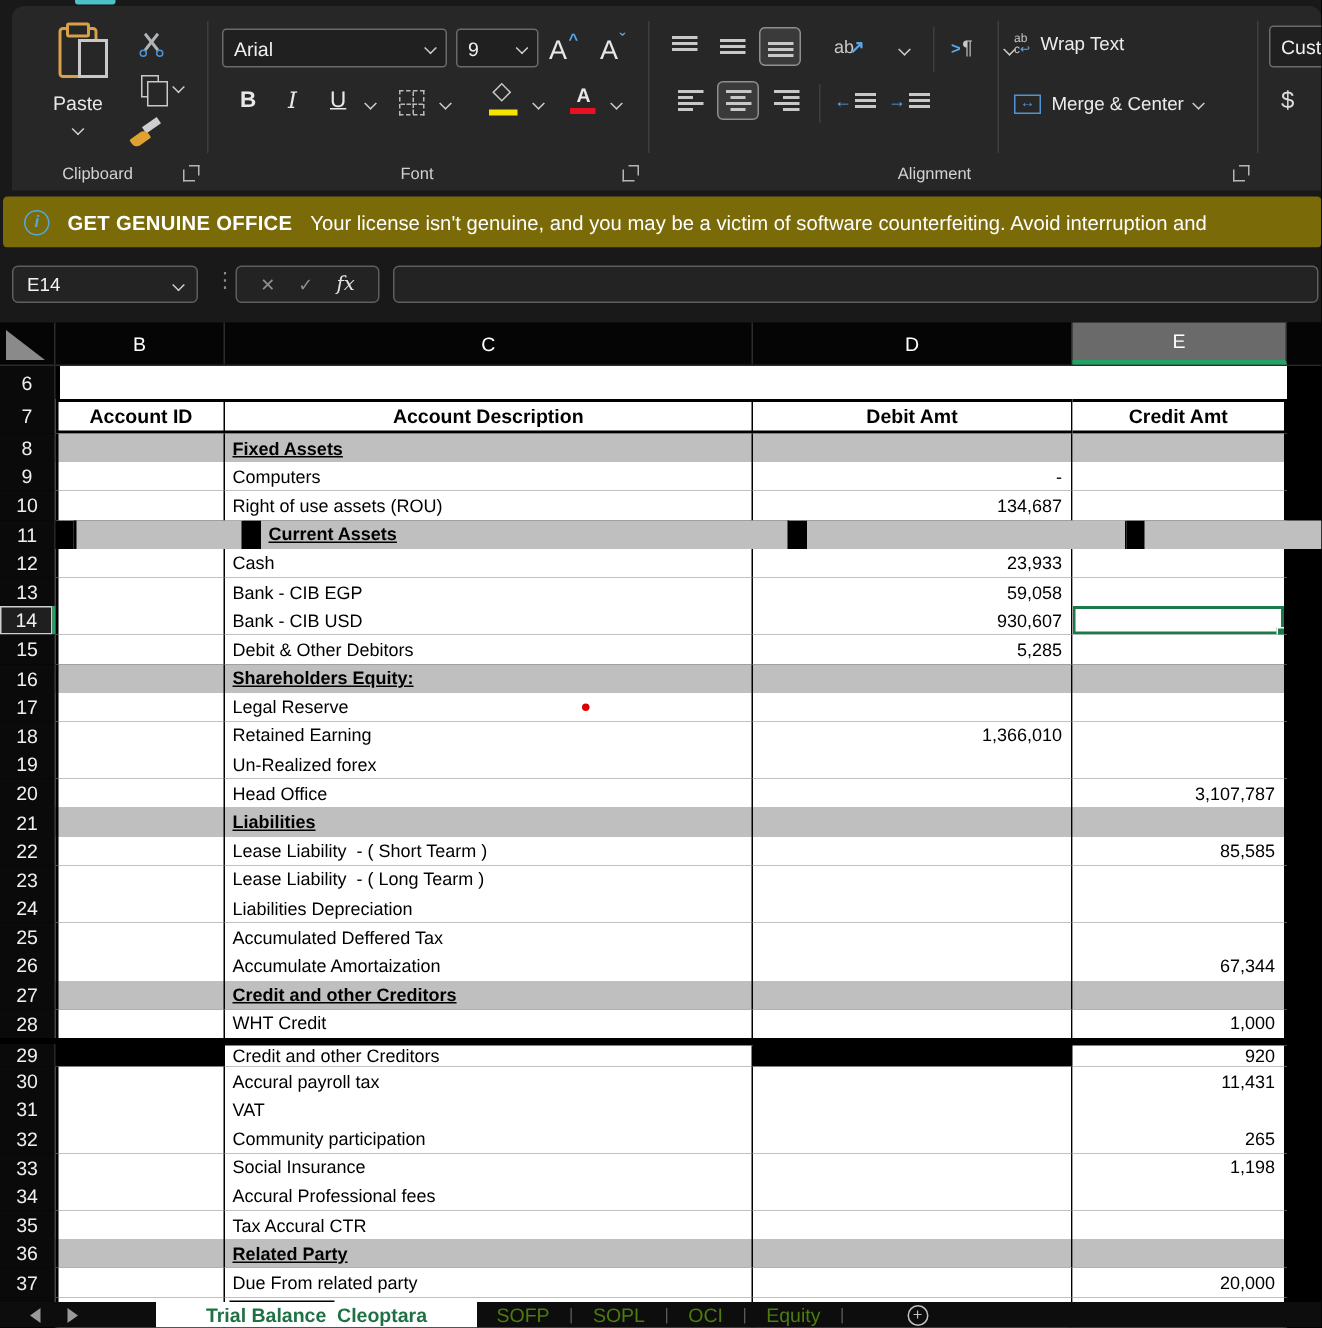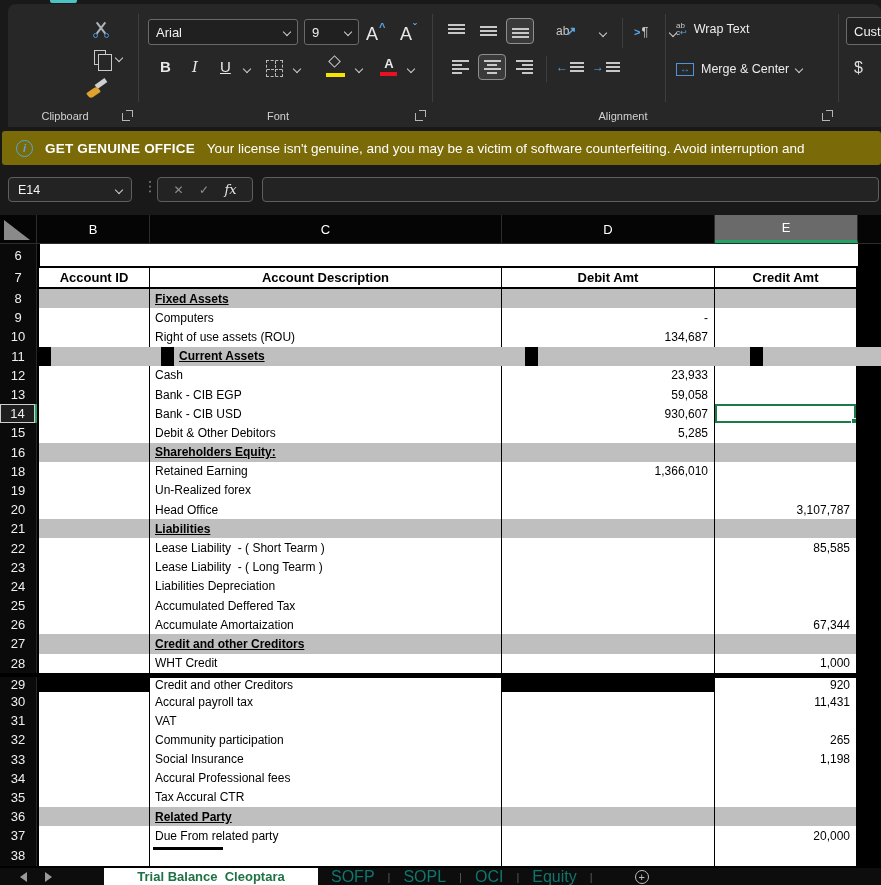--- a/index.html
+++ b/index.html
@@ -122,34 +122,39 @@
   .sliver-mark{position:absolute;left:3px;top:2px;width:70px;height:2.5px;background:#000;}
 
   
   .tabbar{position:absolute;left:0;top:868px;width:881px;height:17px;background:#0d0d0d;z-index:10;}
   .nav-left,.nav-right{position:absolute;top:4px;width:0;height:0;}
   .nav-left{left:20px;border-top:5px solid transparent;border-bottom:5px solid transparent;border-right:7px solid #9a9a9a;}
   .nav-right{left:45px;border-top:5px solid transparent;border-bottom:5px solid transparent;border-left:7px solid #9a9a9a;}
   .tab-active{position:absolute;left:104px;top:0;width:214px;height:17px;background:#fff;color:#1e7145;font-weight:bold;font-size:13px;
               display:flex;align-items:center;justify-content:center;white-space:pre;}
   .tabs-rest{position:absolute;left:318px;top:0;height:17px;display:flex;align-items:center;}
-  .tab{color:#0f766e;font-size:16px;padding:0 13px;}
+  .tab{color:#4d7c0f;font-size:13px;padding:0 13px;}
   .tabdiv{color:#5a5a5a;font-size:11px;}
   .plus-circle{width:14px;height:14px;border:1px solid #c0c0c0;border-radius:50%;color:#c0c0c0;font-size:11px;line-height:12px;
                text-align:center;margin-left:42px;}
 </style>
 </head>
 <body>
 
 <div class="screen">
 
   <div class="tab-indicator" style="background: rgb(76, 194, 196);"></div>
 
   <div class="ribbon">
 
+    <div class="paste-btn">
+      <span class="clipboard-icon"></span>
+      <span class="paste-label">Paste</span>
+      <span class="chev"></span>
+    </div>
     <span class="scissors-icon">
         <i class="b1"></i>
         <i class="b2"></i>
         <i class="c1"></i>
         <i class="c2"></i>
       </span>
     <span class="copy-icon"></span>
     <span class="chev abs" style="left:108px;top:51px;"></span>
     <span class="painter-icon"></span>
     <div class="group-label" style="left:14px;width:86px;">Clipboard</div>
@@ -389,20 +394,27 @@
         <div class="cell ce"></div>
       </div>
       <div class="srow gray section" style="height: 19.2px;">
         <div class="rn">16</div>
         <div class="cell cb"></div>
         <div class="cell cc">Shareholders Equity:</div>
         <div class="cell cd"></div>
         <div class="cell ce"></div>
       </div>
       <div class="srow" style="height: 19.2px;">
+        <div class="rn">17</div>
+        <div class="cell cb"></div>
+        <div class="cell cc">Legal Reserve<span class="red-dot"></span></div>
+        <div class="cell cd"></div>
+        <div class="cell ce"></div>
+      </div>
+      <div class="srow" style="height: 19.2px;">
         <div class="rn">18</div>
         <div class="cell cb"></div>
         <div class="cell cc">Retained Earning</div>
         <div class="cell cd">1,366,010</div>
         <div class="cell ce"></div>
       </div>
       <div class="srow" style="height: 19.2px;">
         <div class="rn">19</div>
         <div class="cell cb"></div>
         <div class="cell cc">Un-Realized forex</div>

